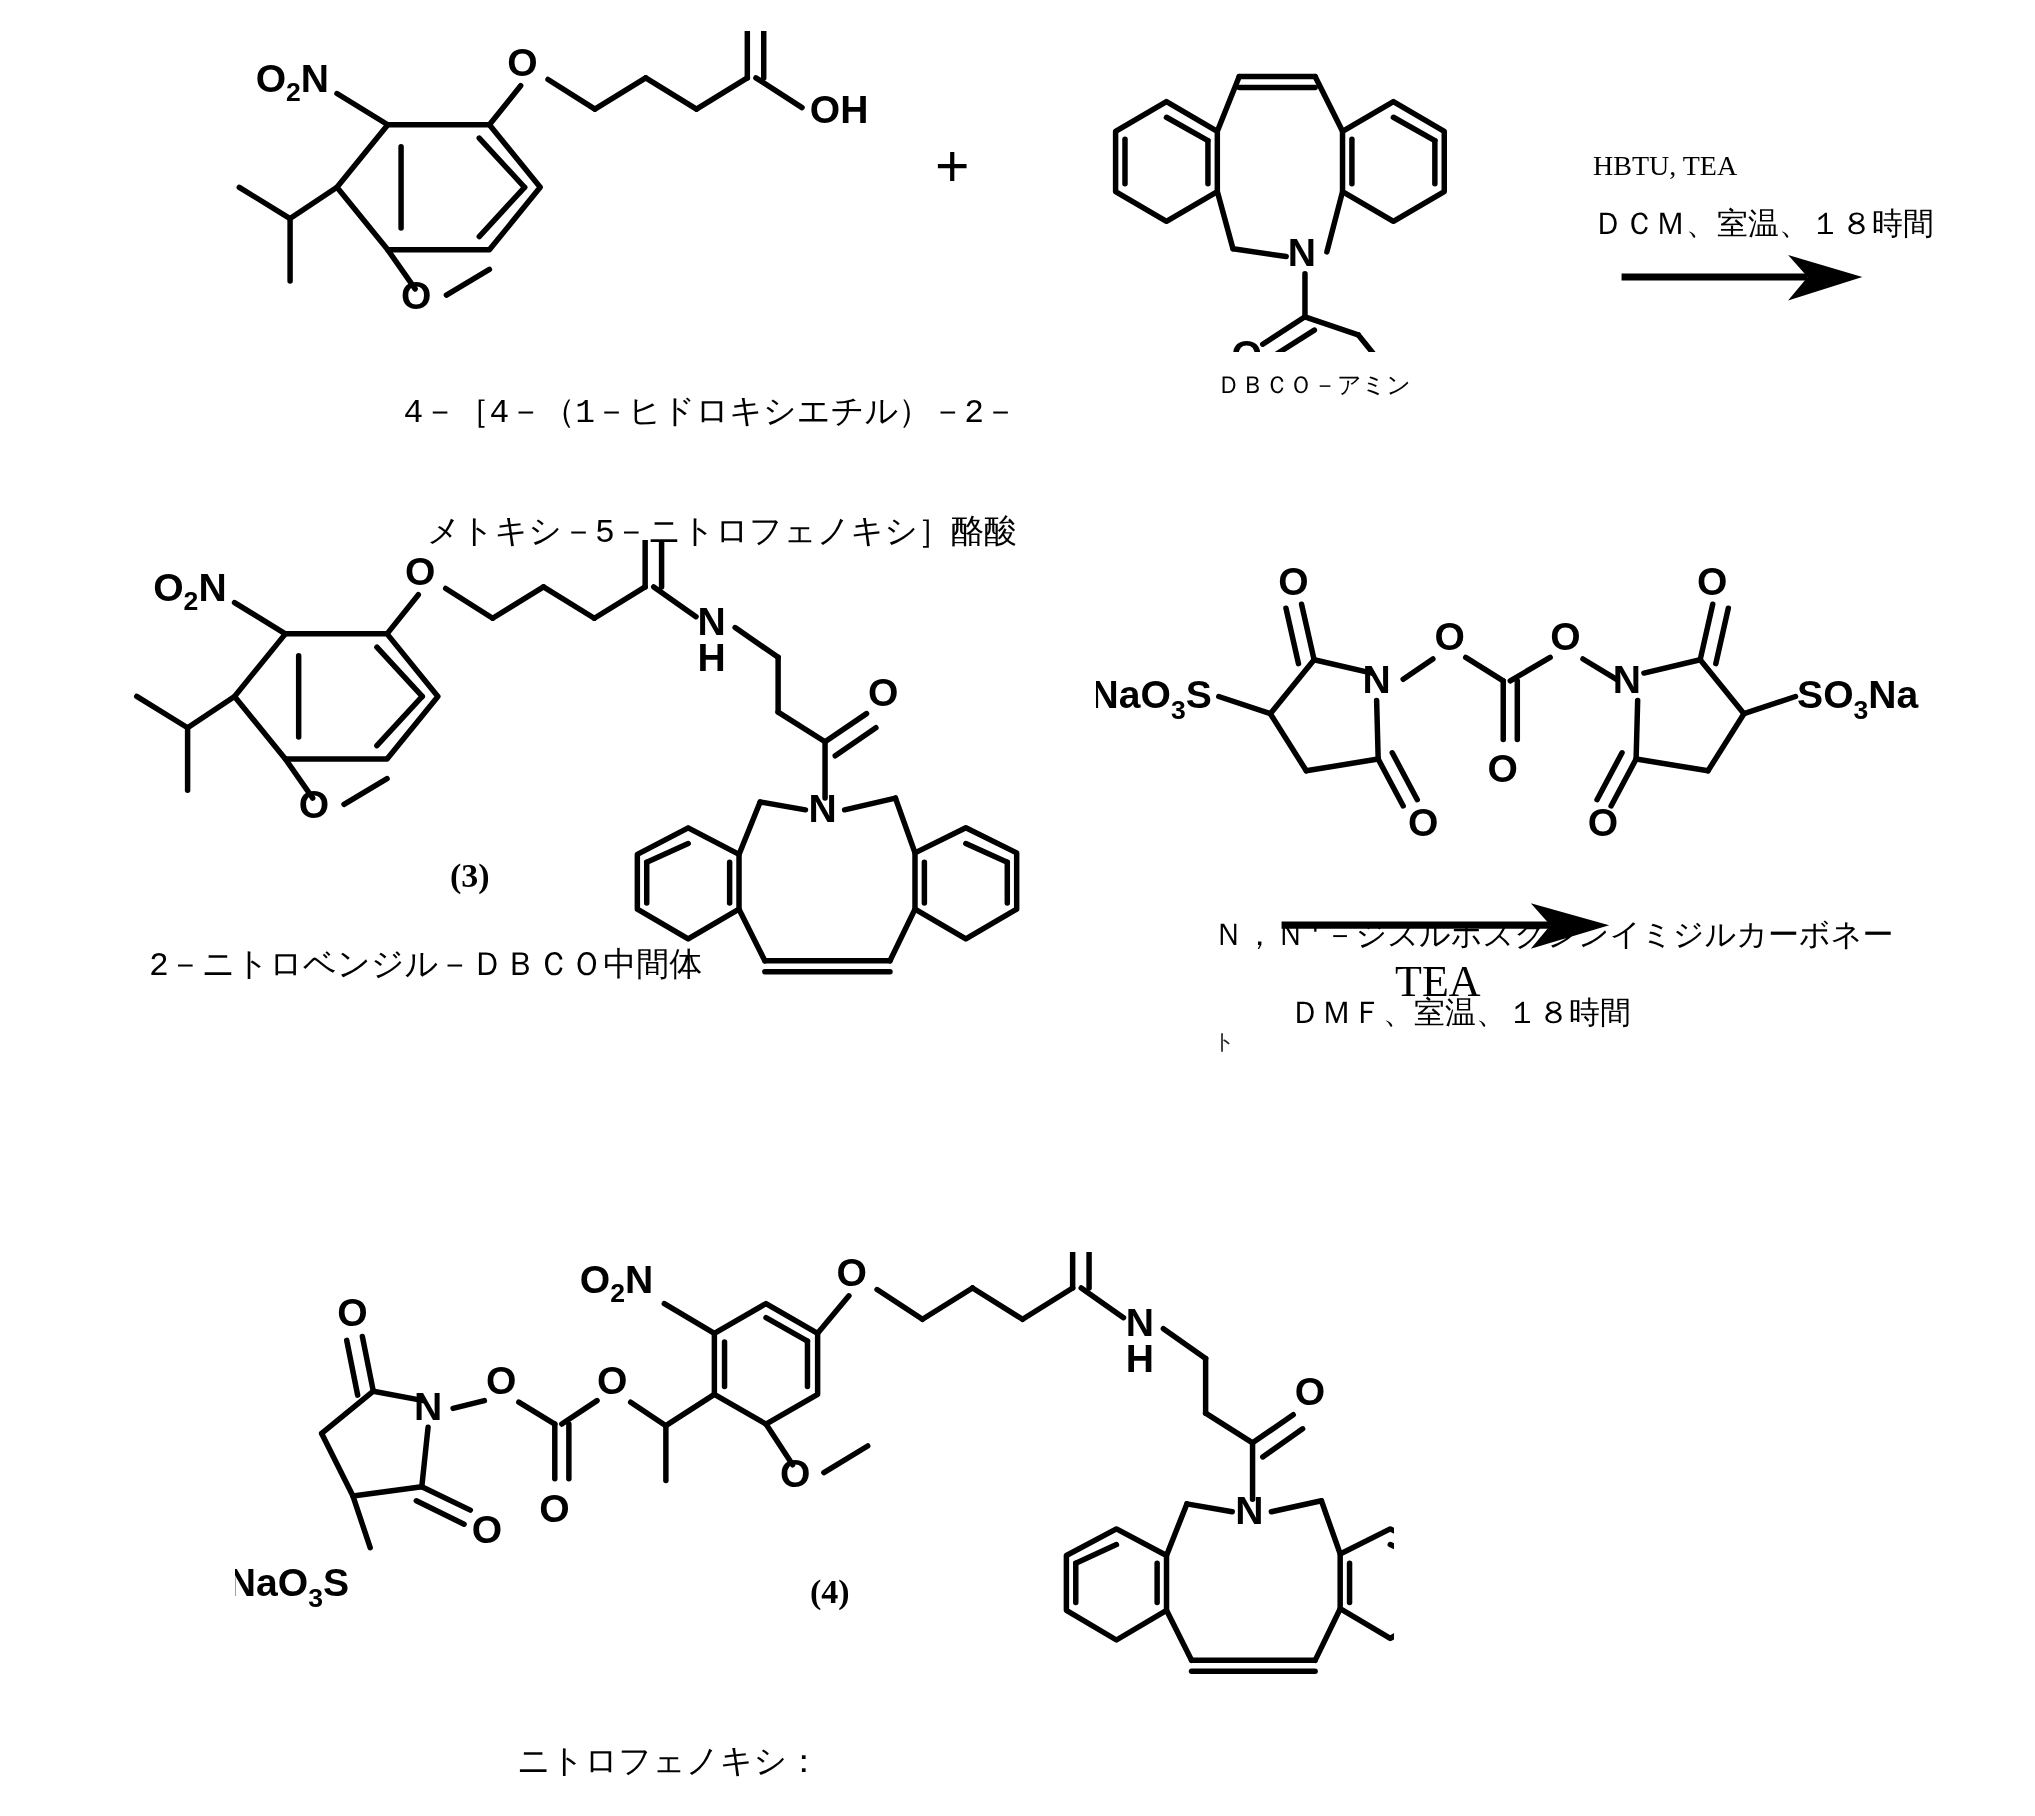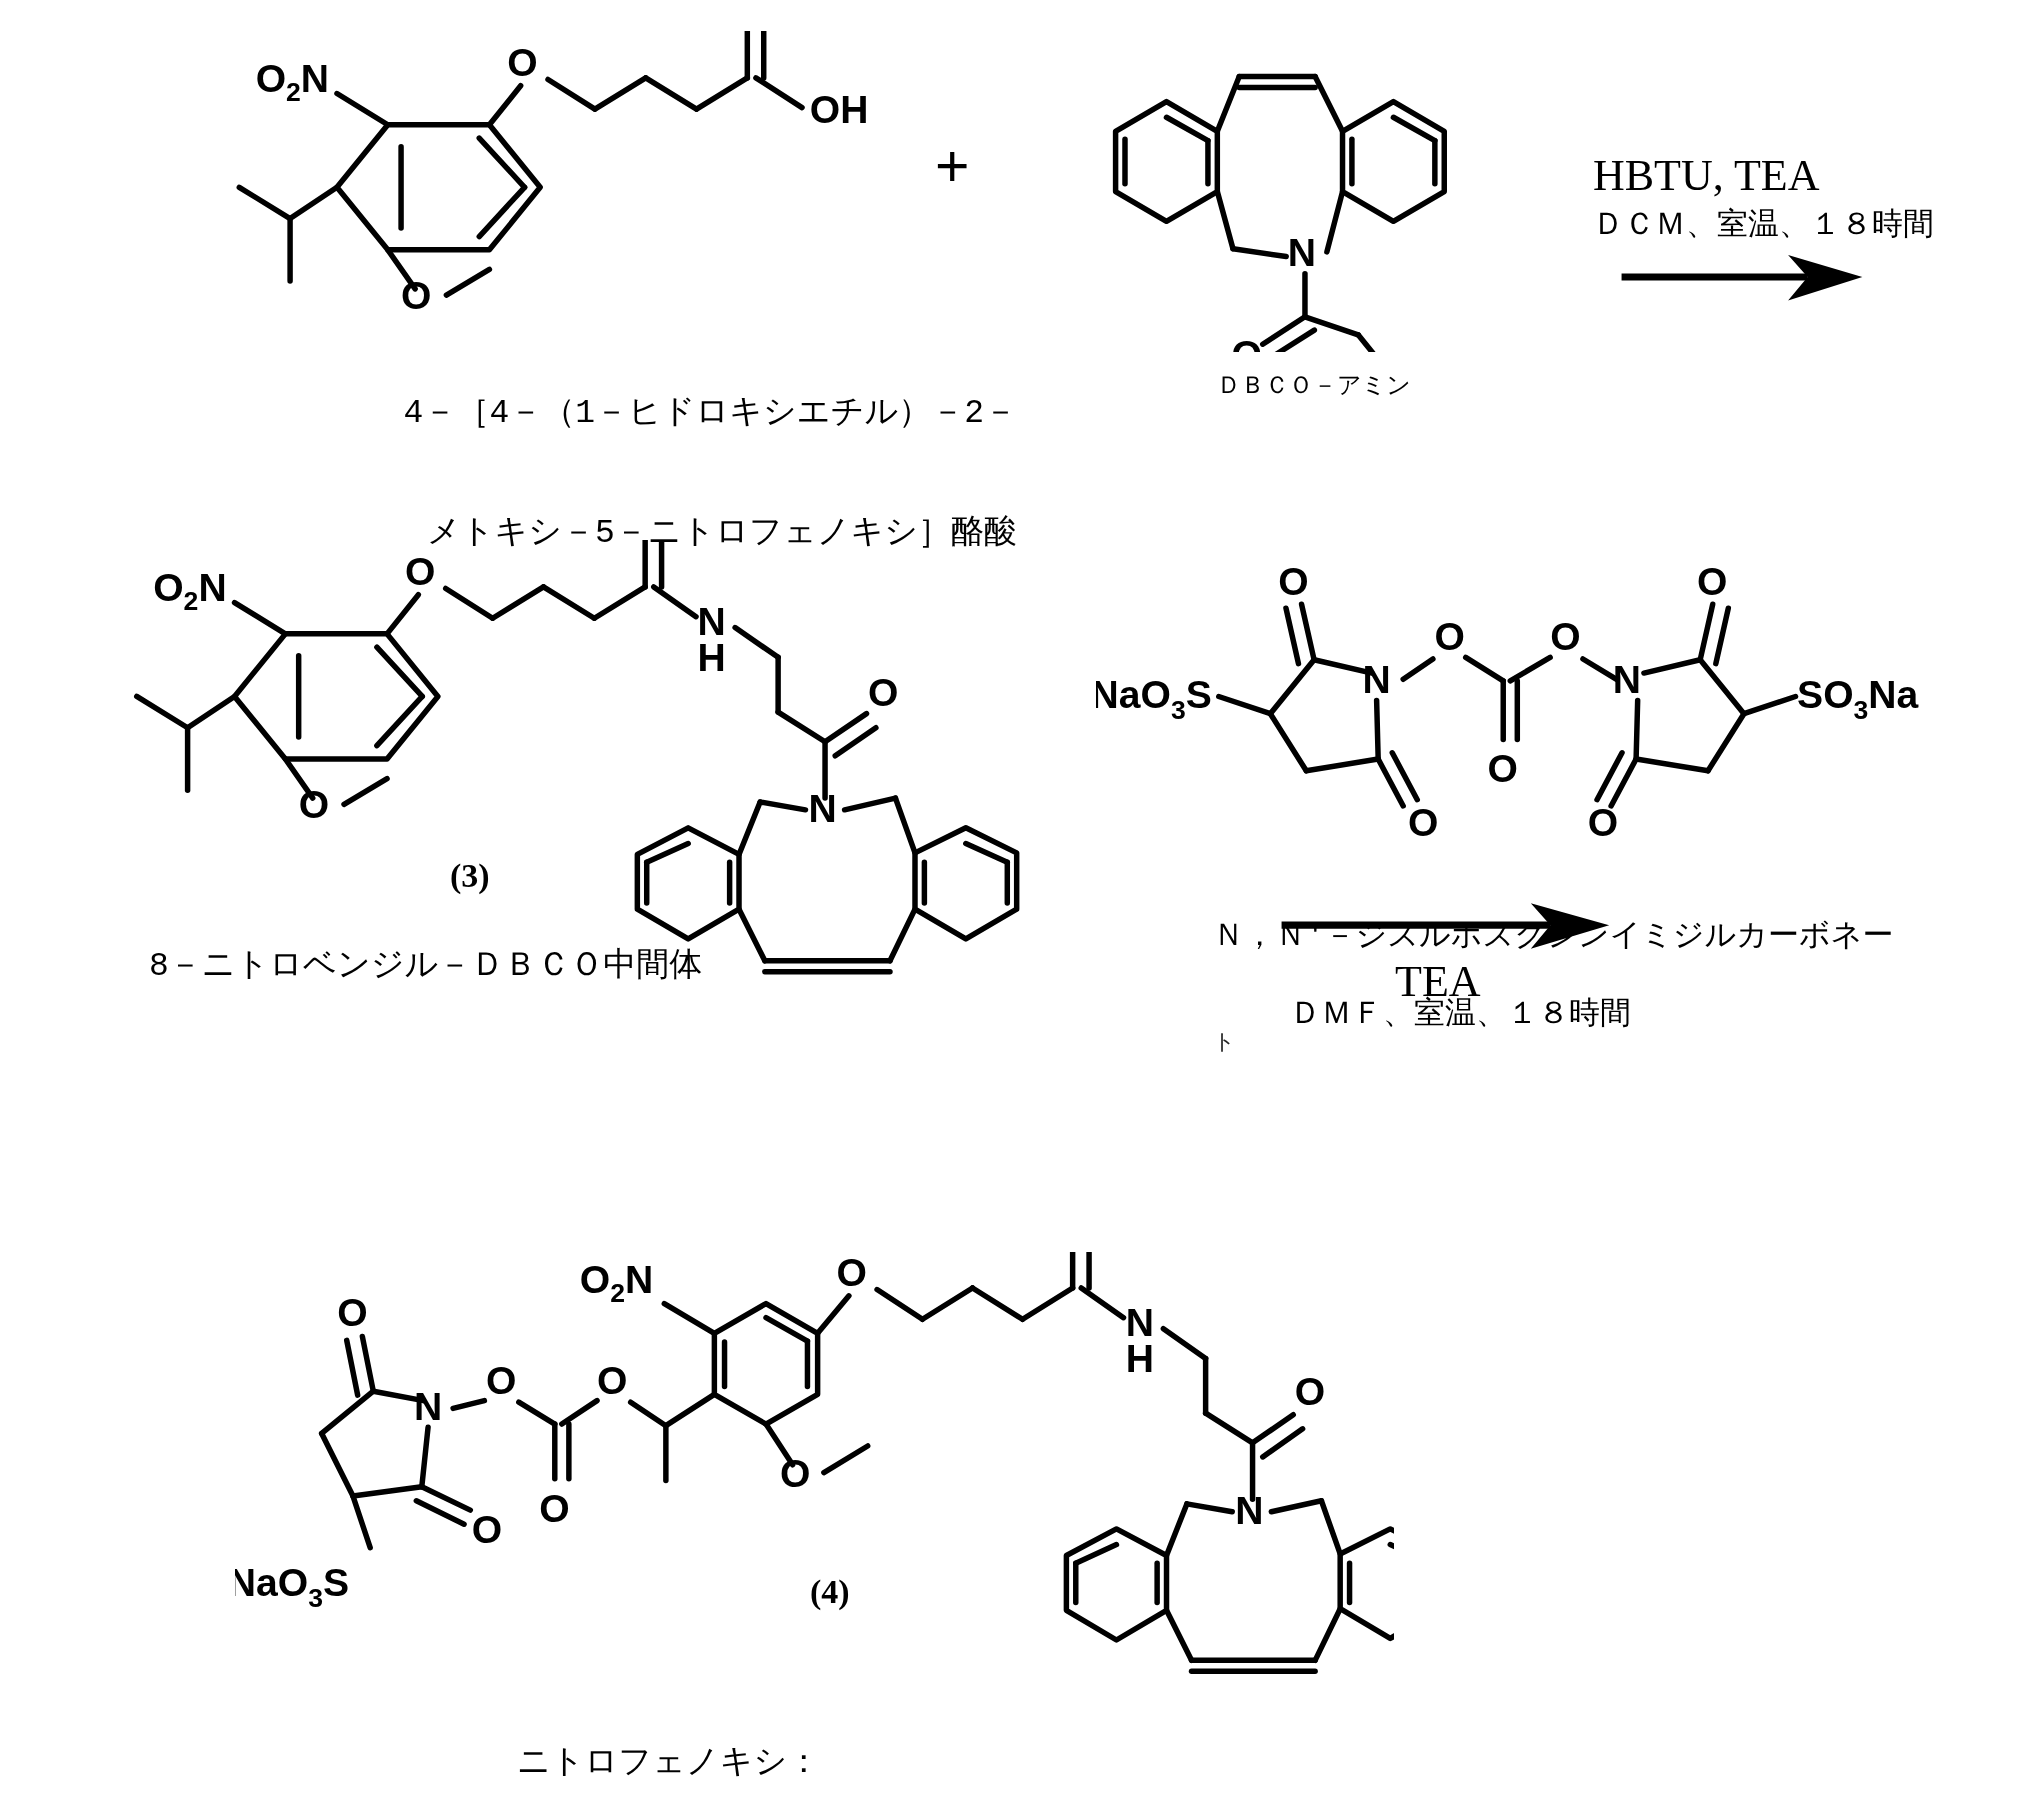--- a/index.html
+++ b/index.html
@@ -99,21 +99,21 @@
   <line x1="284" y1="372" x2="232" y2="405" class="bond"></line>
   <text x="178" y="420" class="atom">O</text>
   <line x1="272" y1="355" x2="340" y2="378" class="bond"></line>
   <line x1="340" y1="378" x2="382" y2="430" class="bond"></line>
   <text x="395" y="452" class="atom">NH<tspan class="sub" dy="14">2</tspan></text>
 </svg>
 </div>
 
 <div class="lbl jp" style="left:1217px;top:372px;font-size:24px;">ＤＢＣＯ－アミン</div>
 
-<div class="lbl" style="left:1593px;top:149px;font-size:44px;">HBTU, TEA</div>
+<div class="lbl" style="left:1593px;top:149px;font-size:28px;">HBTU, TEA</div>
 <div class="lbl jp" style="left:1593px;top:207px;font-size:31px;">ＤＣＭ、室温、１８時間</div>
 
 <div class="struct" style="left:1620px;top:247px;">
 <svg width="258" height="63" viewBox="0 0 330 80">
   <line x1="2" y1="38" x2="240" y2="38" stroke="#000" stroke-width="9"></line>
   <polygon points="215,10 310,38 215,68 240,38" fill="#000"></polygon>
 </svg>
 </div>
 
 <div class="struct" style="left:117px;top:540px;">
@@ -172,21 +172,21 @@
 
   <line x1="795" y1="472" x2="828" y2="538" class="bond"></line>
   <line x1="828" y1="538" x2="988" y2="538" class="bond"></line>
   <line x1="828" y1="552" x2="988" y2="552" class="bond"></line>
   <line x1="988" y1="538" x2="1020" y2="472" class="bond"></line>
 </svg>
 </div>
 
 <div class="cmpd-num" style="position:absolute;left:450px;top:857px;">(3)</div>
 
-<div class="lbl jp" style="left:149px;top:947px;font-size:33px;">8－ニトロベンジル－ＤＢＣＯ中間体</div>
+<div class="lbl jp" style="left:149px;top:947px;font-size:33px;">2－ニトロベンジル－ＤＢＣＯ中間体</div>
 
 <div class="struct" style="left:1096px;top:548px;">
 <svg width="877" height="297" viewBox="0 0 1120 380">
 
   <text x="340" y="185" class="atom">N</text>
 
   <line x1="352" y1="160" x2="278" y2="143" class="bond"></line>
   <line x1="278" y1="143" x2="222" y2="212" class="bond"></line>
   <line x1="222" y1="212" x2="268" y2="285" class="bond"></line>
   <line x1="268" y1="285" x2="360" y2="270" class="bond"></line>

